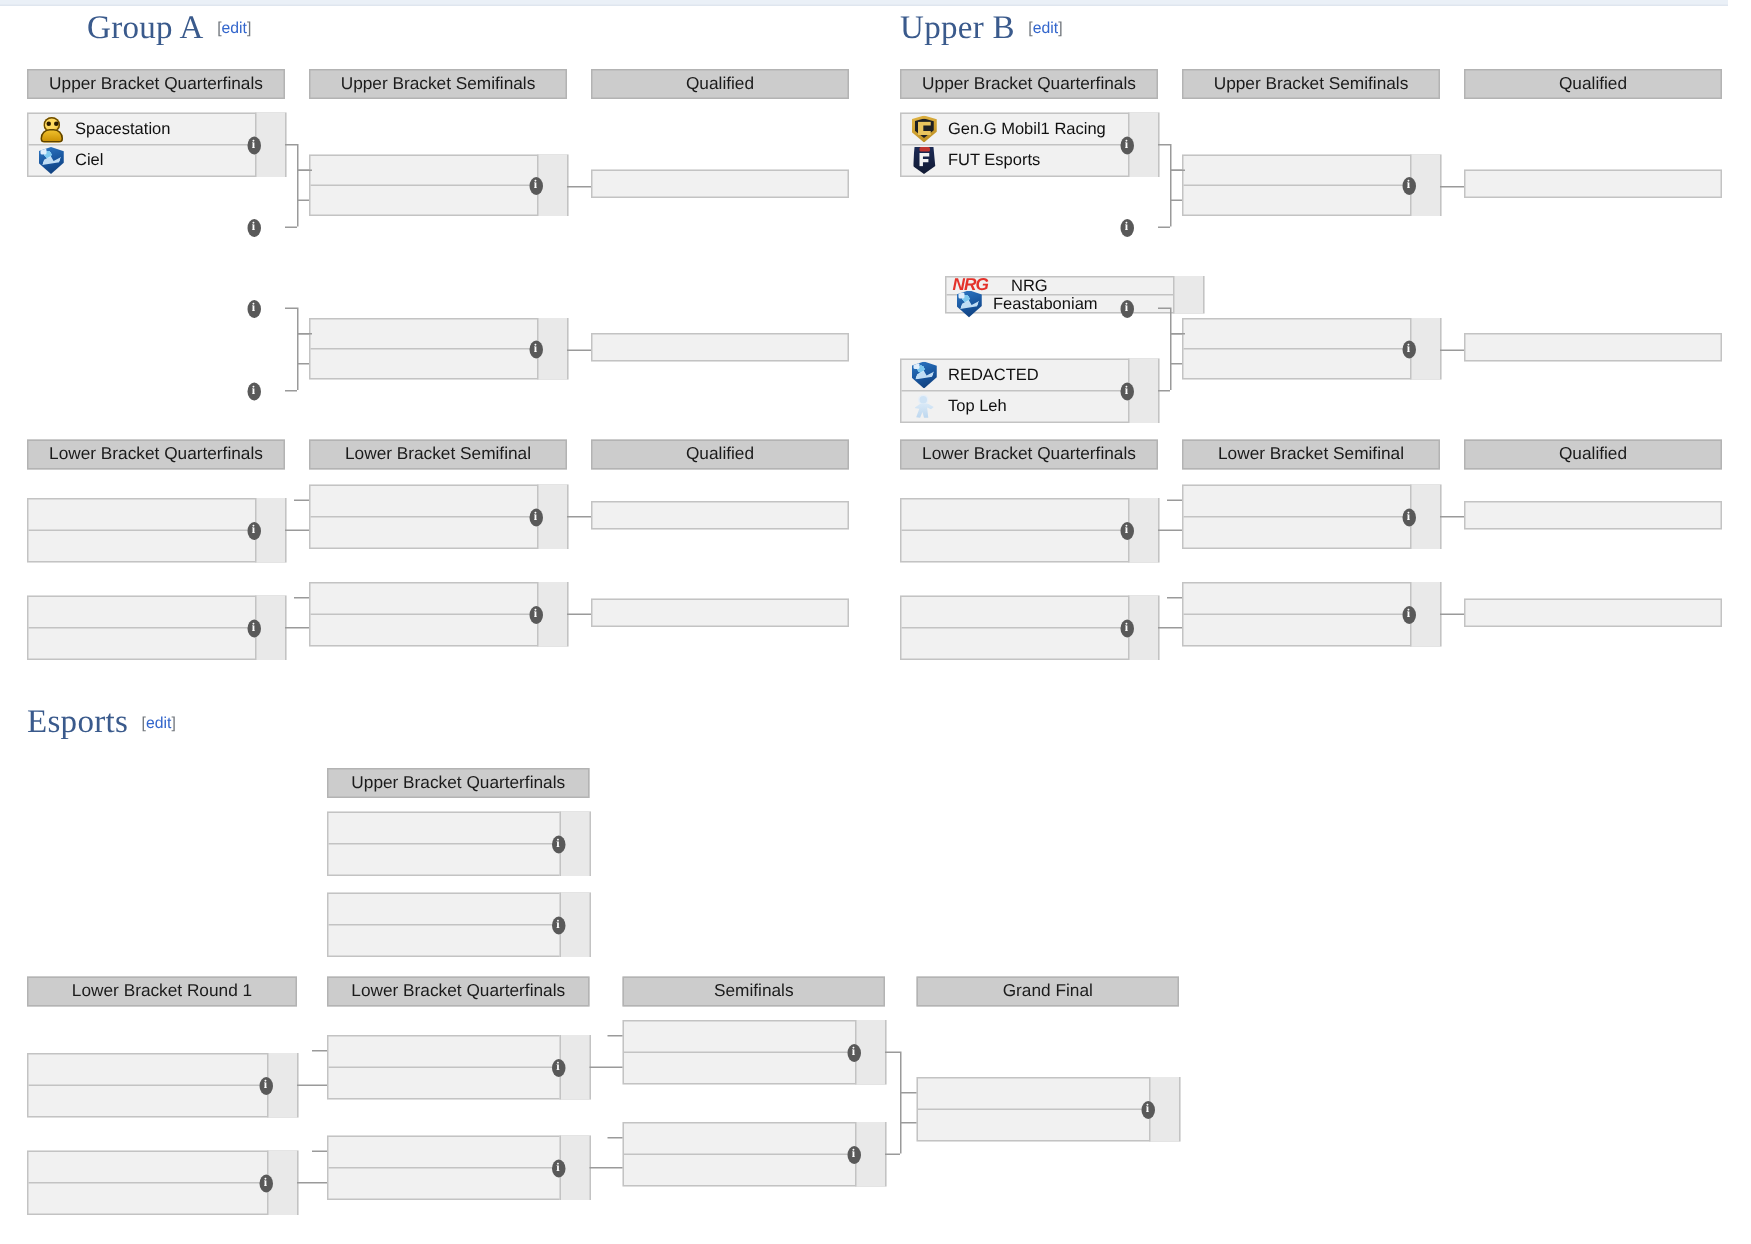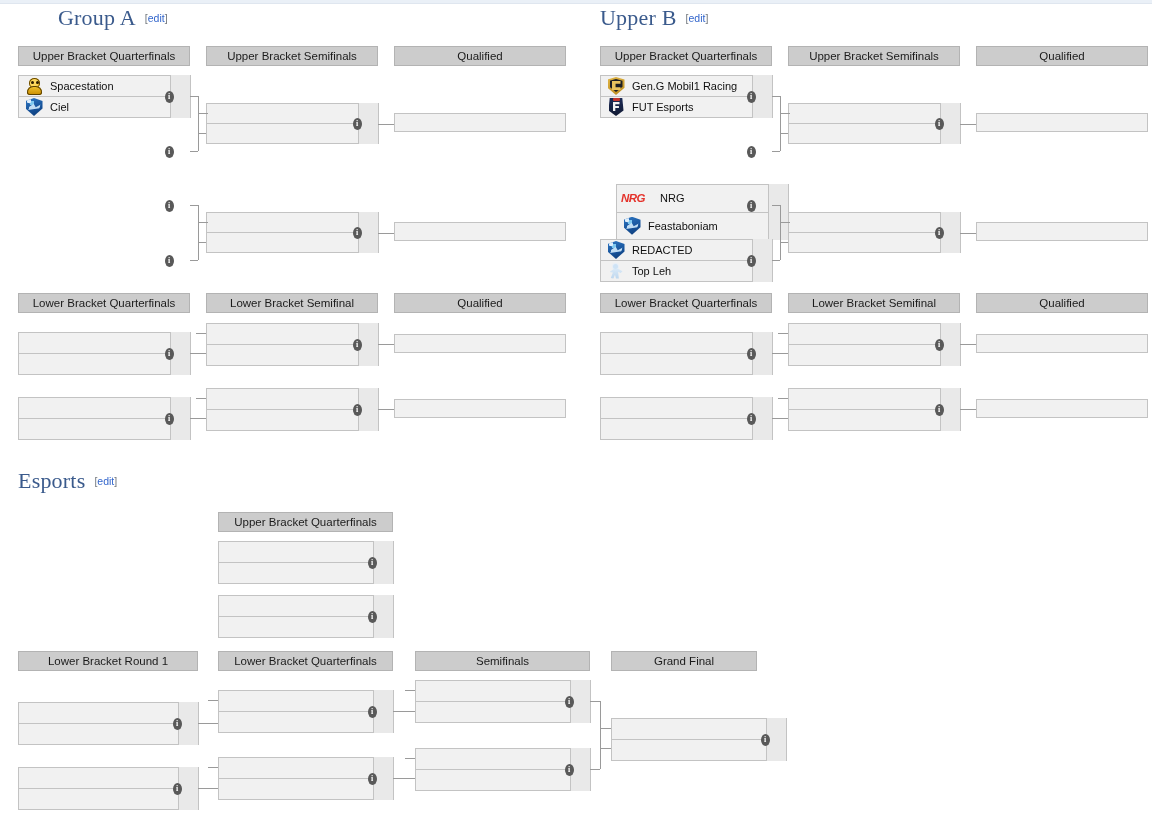--- a/index.html
+++ b/index.html
@@ -379,21 +379,21 @@
         <span class="tname">FUT Esports</span>
       </div>
       <div class="scol" style="right: -1px; left: 151px; width: 21px;"></div>
     </div>
     <div class="info" style="left: 746.5px; top: 90.5px;">
       <i>i</i>
     </div>
     <div class="info" style="left: 746.5px; top: 145.5px;">
       <i>i</i>
     </div>
-    <div class="match two" style="left: 616px; top: 184px; width: 172px; height: 56px; justify-content: flex-end;">
+    <div class="match two" style="left: 630px; top: 184px; width: 172px; height: 25px; justify-content: flex-end;">
       <div class="mrow">
         <span class="logo" style="flex-basis: 34px; width: 34px; justify-content: flex-start;">
           <span class="lg lg-nrg">
             <b>NRG</b>
           </span>
         </span>
         <span class="tname">NRG</span>
       </div>
       <div class="mrow">
         <span class="logo">
@@ -652,21 +652,21 @@
       </div>
       <div class="mrow">
         <span class="logo"></span>
         <span class="tname"></span>
       </div>
       <div class="scol" style="right: -1px; left: 154px; width: 21px;"></div>
     </div>
     <div class="info" style="left: 564.5px; top: 763.5px;">
       <i>i</i>
     </div>
-    <div class="rhead" style="left: 611px; top: 651px; width: 146px;">Grand Final</div>
+    <div class="rhead" style="left: 611px; top: 651px; width: 175px;">Grand Final</div>
     <div class="match two" style="left: 611px; top: 718px; width: 175px; height: 43px;">
       <div class="mrow">
         <span class="logo"></span>
         <span class="tname"></span>
       </div>
       <div class="mrow">
         <span class="logo"></span>
         <span class="tname"></span>
       </div>
       <div class="scol" style="right: -1px; left: 154px; width: 21px;"></div>

